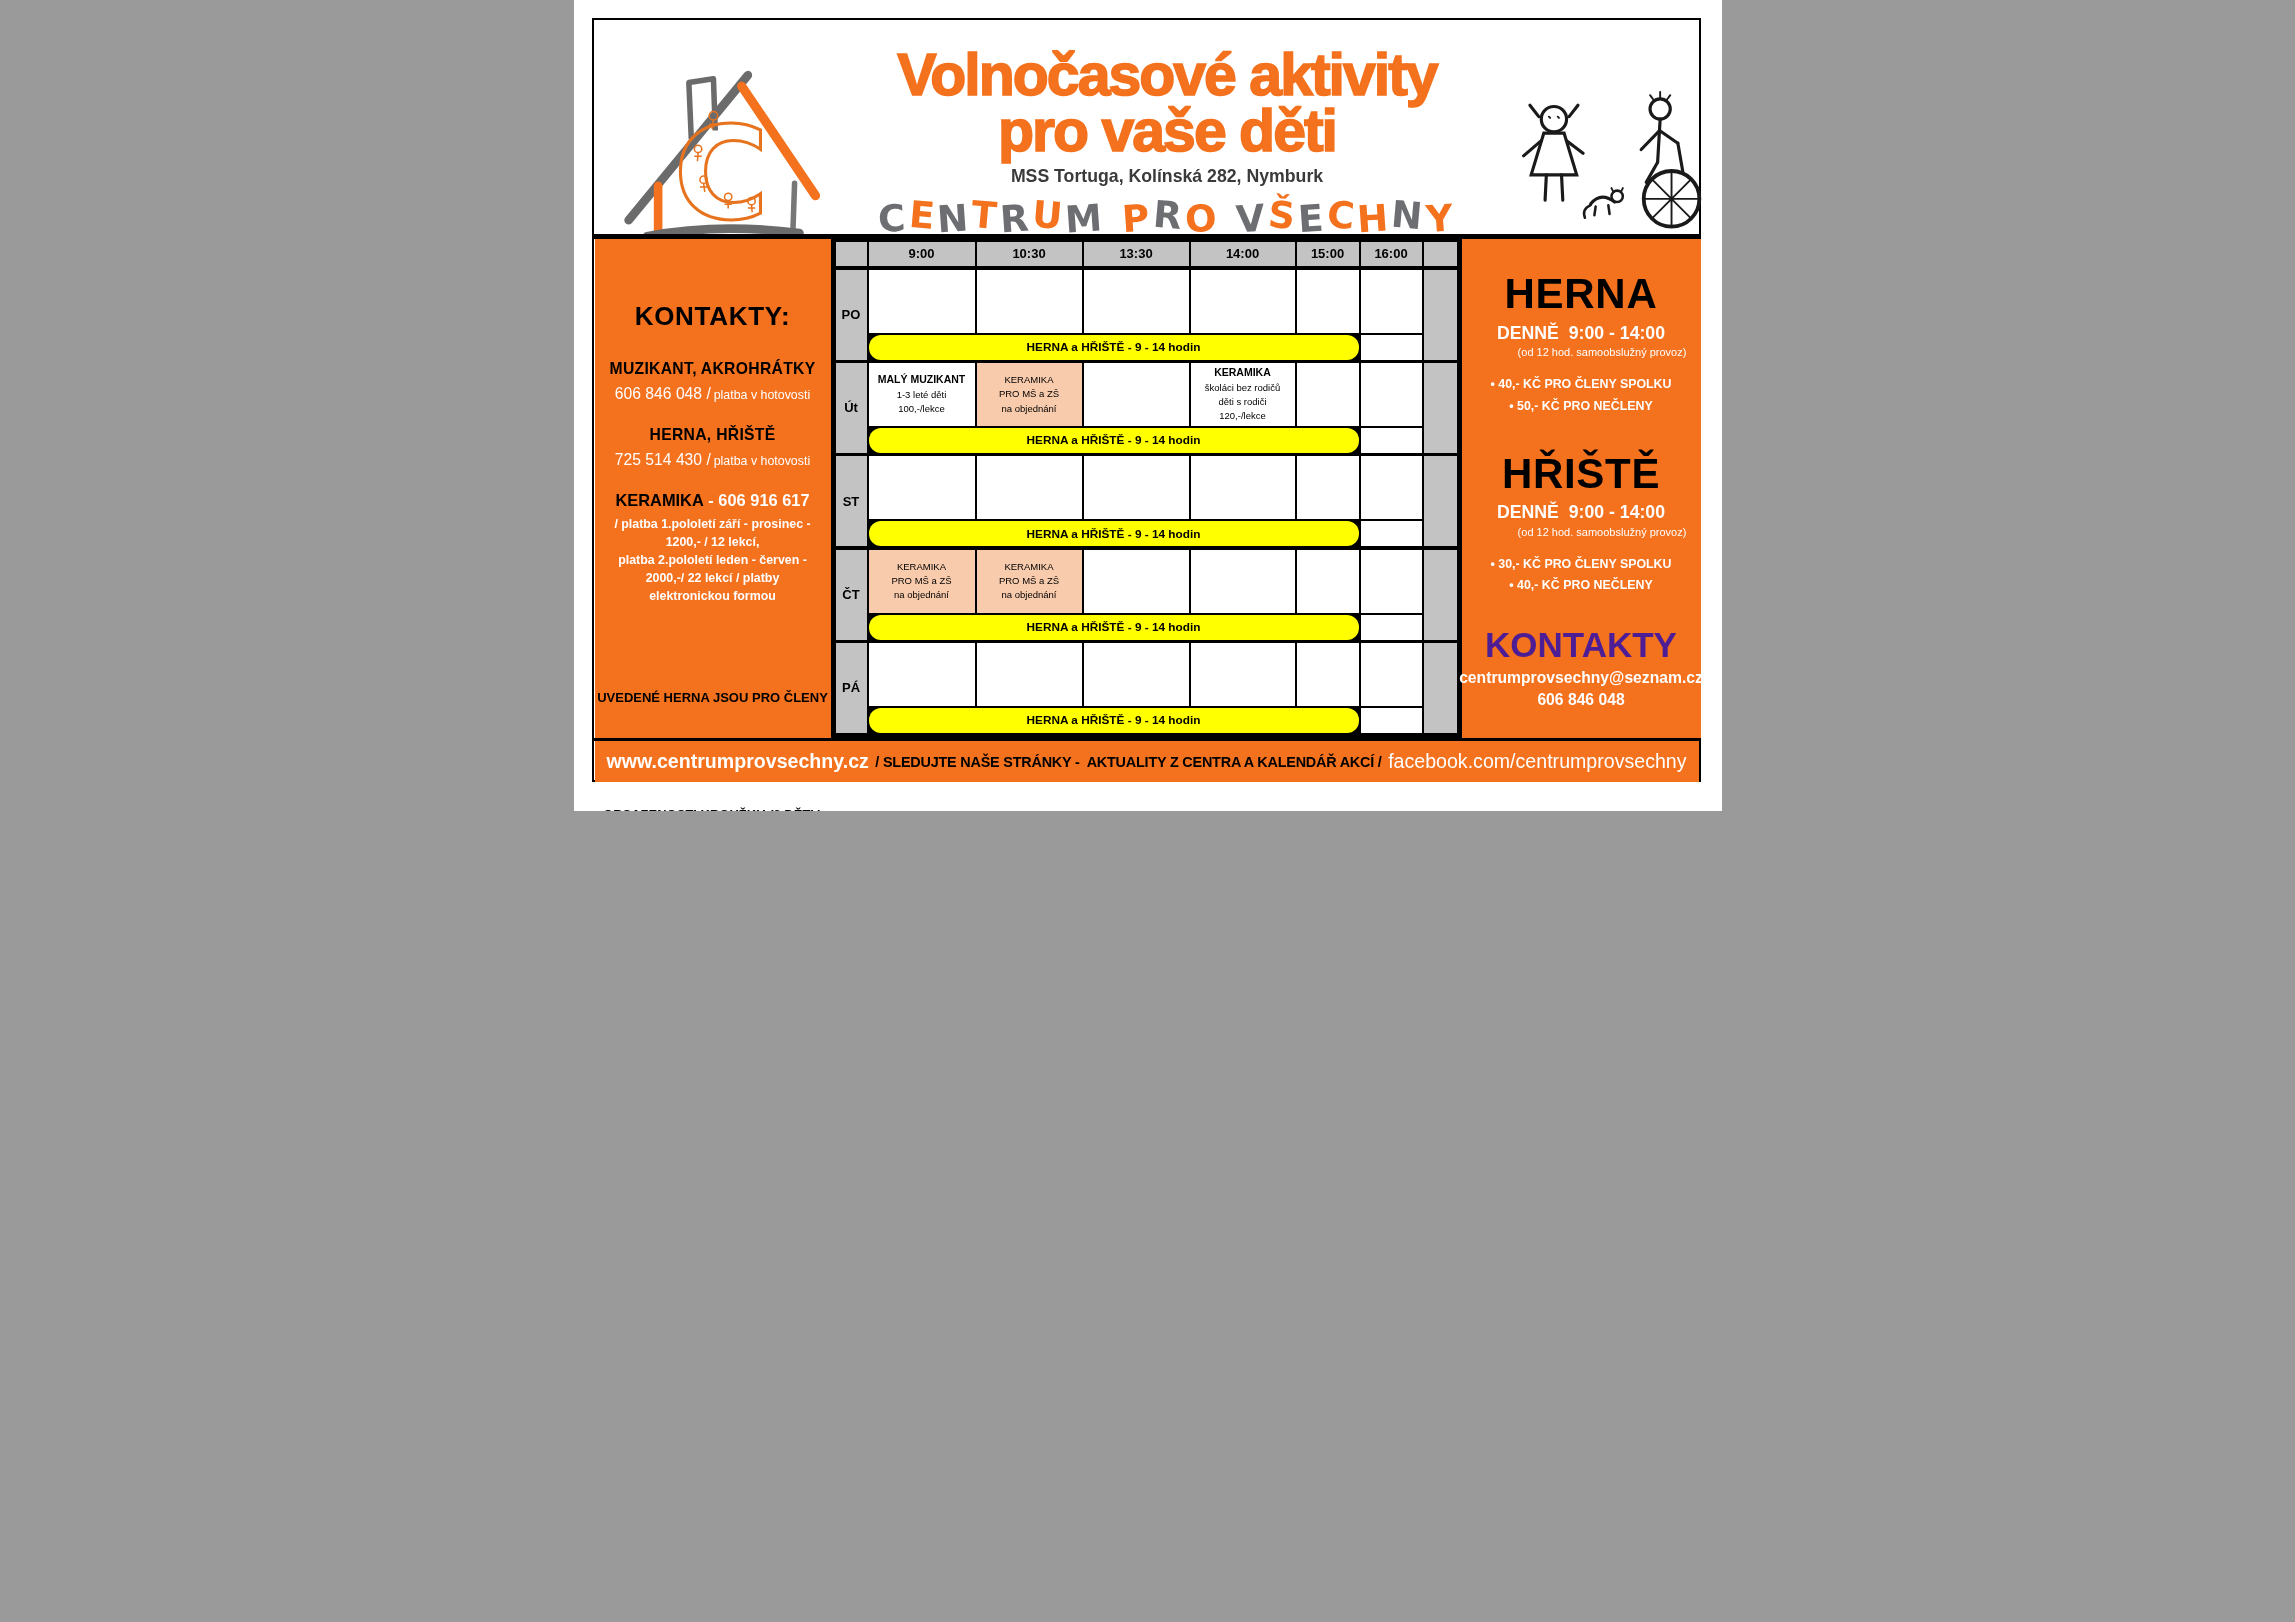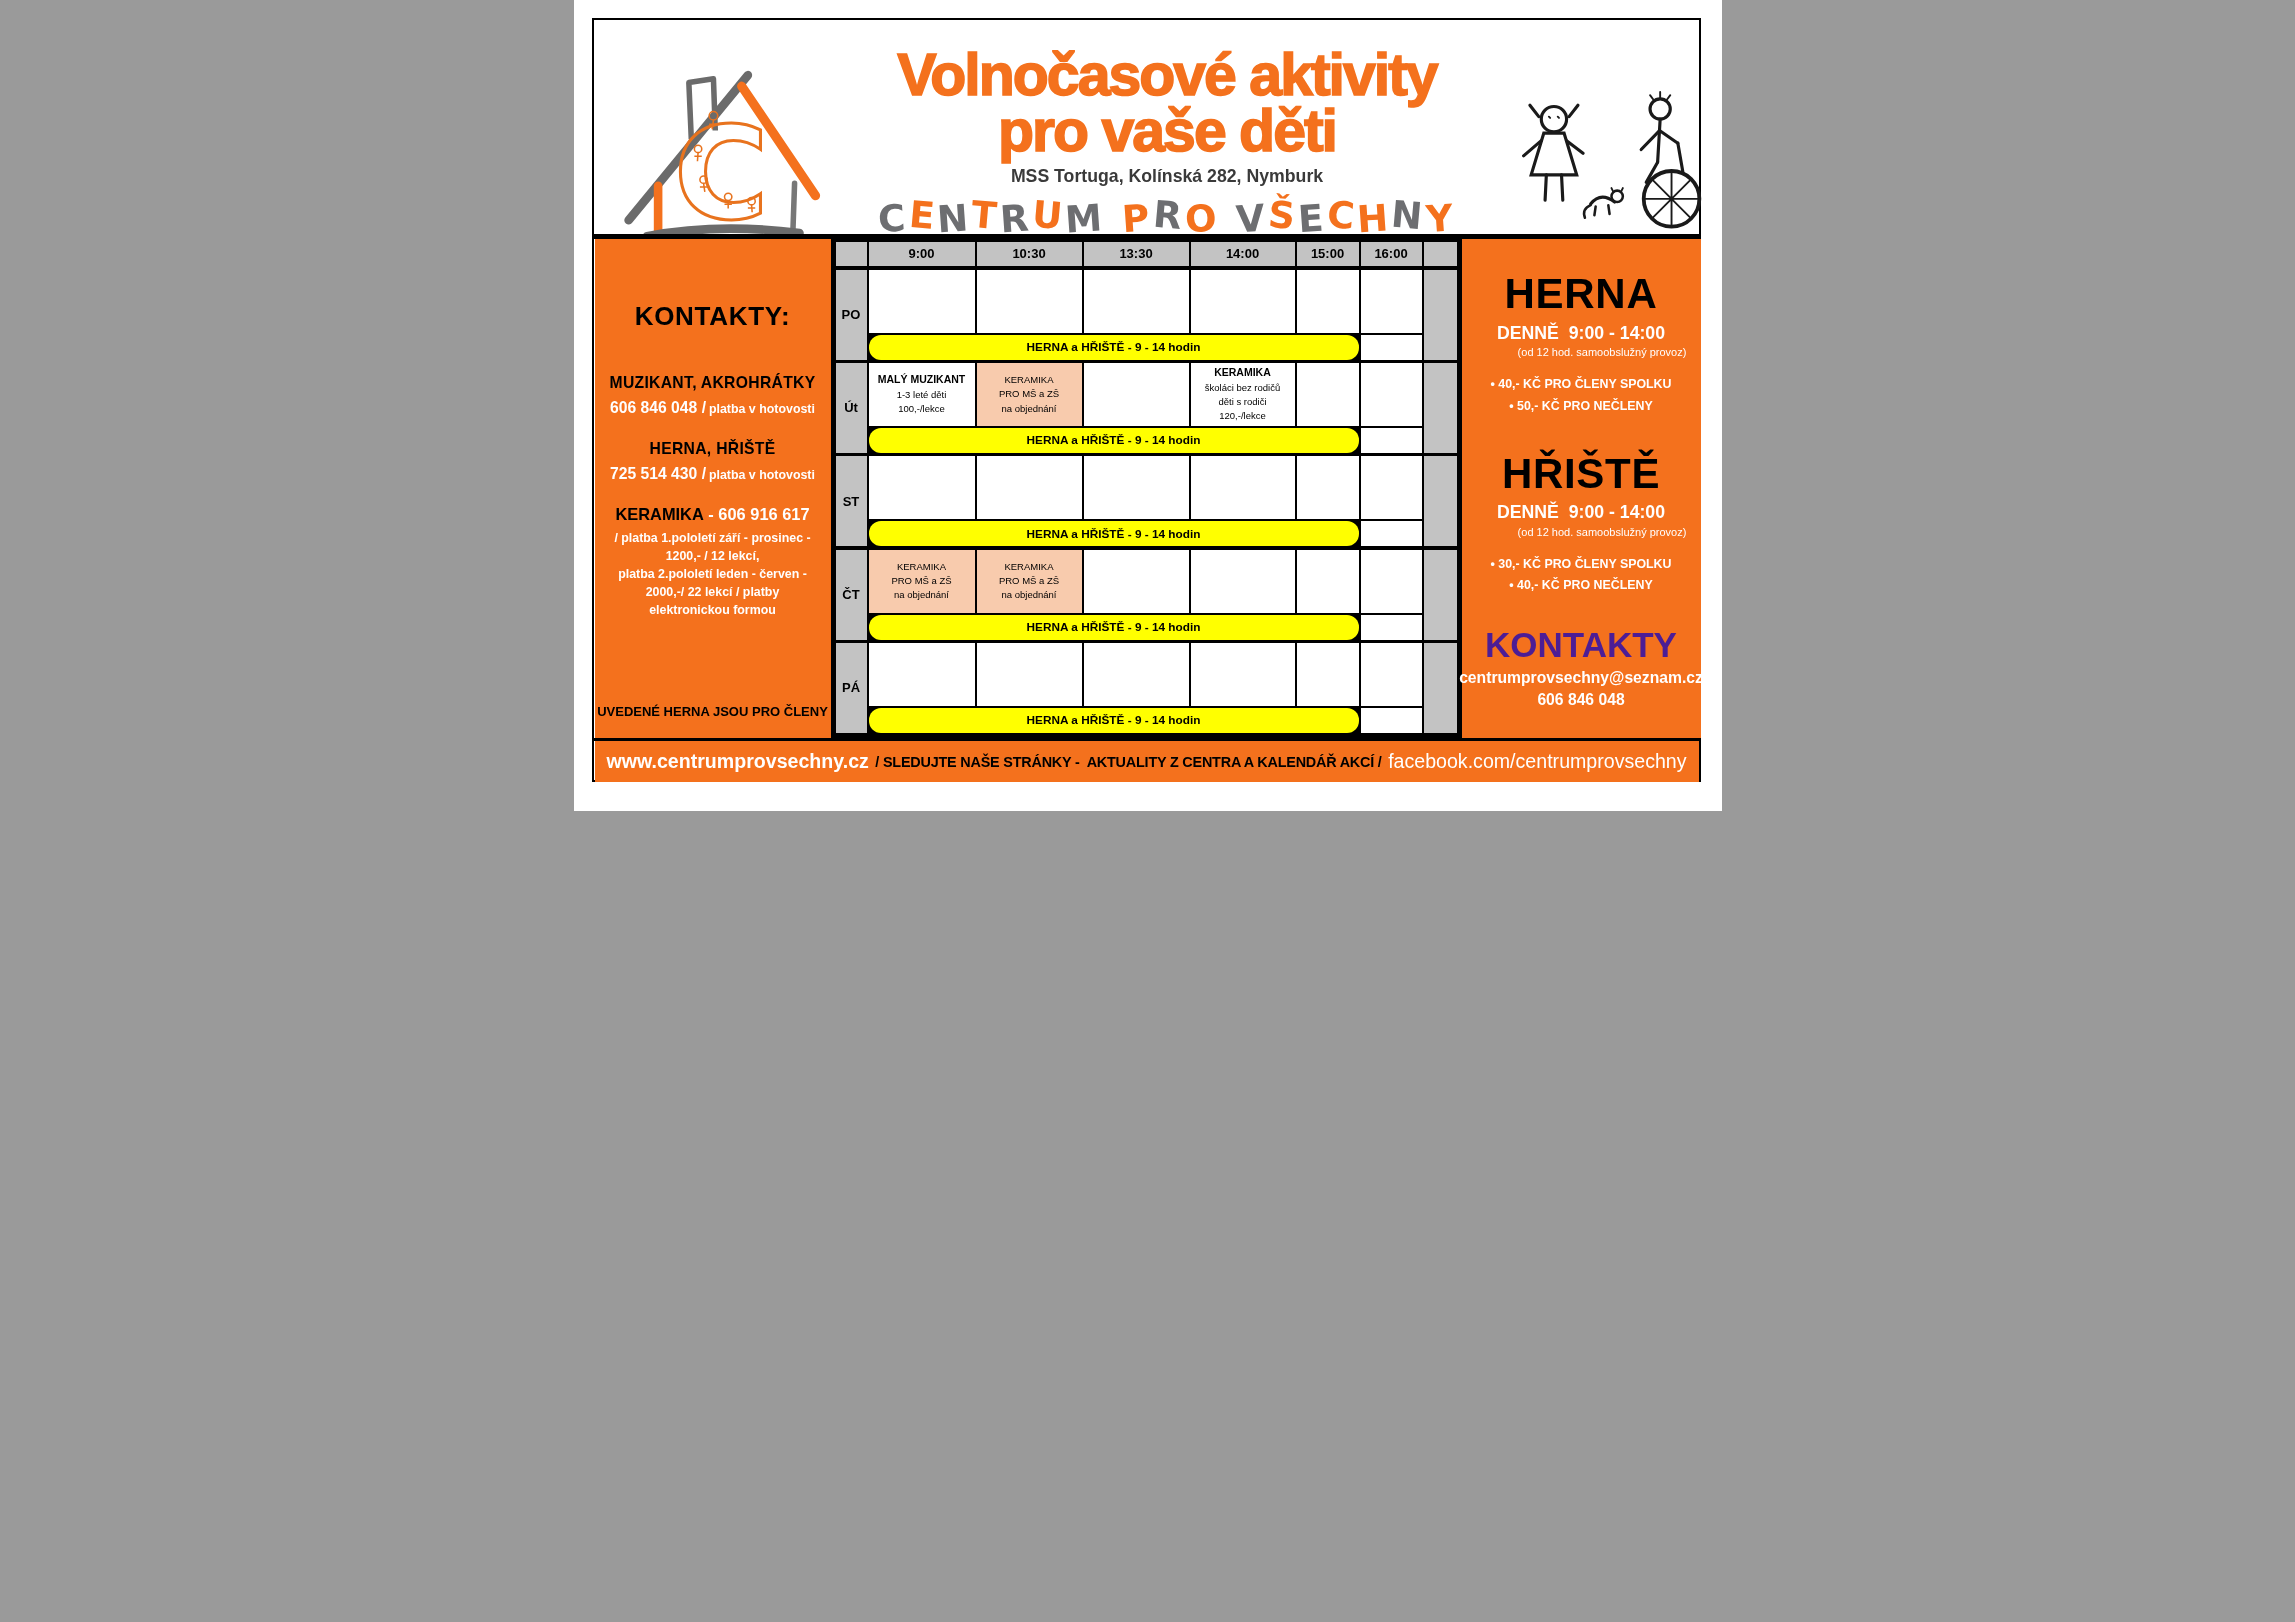--- a/index.html
+++ b/index.html
@@ -29,22 +29,22 @@
   .sep-h{position:absolute;left:18.3px;top:234px;width:1109px;height:4.6px;background:#000;}
   .sep-f{position:absolute;left:18.3px;top:738px;width:1109px;height:3.3px;background:#000;}
   .lsb-border{position:absolute;left:257px;top:239px;width:3.3px;height:499px;background:#000;}
   .rsb-border{position:absolute;left:885px;top:239px;width:3.3px;height:499px;background:#000;}
 
   
   .left-sb{position:absolute;left:21px;top:239px;width:236px;height:499px;background:var(--orange);
            display:flex;flex-direction:column;align-items:center;text-align:center;color:#000;}
   .lsb-heading{margin-top:62px;font-size:26px;font-weight:900;letter-spacing:0.7px;}
   .lsb-title{font-size:15.7px;font-weight:900;letter-spacing:0.3px;}
-  .mt1{margin-top:42px;} .mt2{margin-top:23.6px;}
-  .lsb-phone{margin-top:6.5px;color:#fff;font-weight:700;}
+  .mt1{margin-top:28px;} .mt2{margin-top:23.6px;}
+  .lsb-phone{margin-top:6.5px;color:#fff;font-weight:400;}
   .lsb-phone .num{font-size:15.7px;} .lsb-phone .pnote{font-size:12.4px;}
   .lsb-ker{margin-top:22px;font-size:16.4px;}
   .lsb-ker .kt{font-weight:900;color:#000;} .lsb-ker .kp{font-weight:700;color:#fff;}
   .lsb-details{margin-top:6.5px;color:#fff;font-weight:700;font-size:12.4px;line-height:1.45;}
   .lsb-note{margin-top:43px;font-weight:900;font-size:13px;line-height:1.5;white-space:pre-wrap;}
 
   
   .right-sb{position:absolute;left:888px;top:239px;width:239px;height:499px;background:var(--orange);
             display:flex;flex-direction:column;align-items:center;text-align:center;}
   .rsb-title{font-size:42px;font-weight:900;color:#000;line-height:1;letter-spacing:0.7px;}

